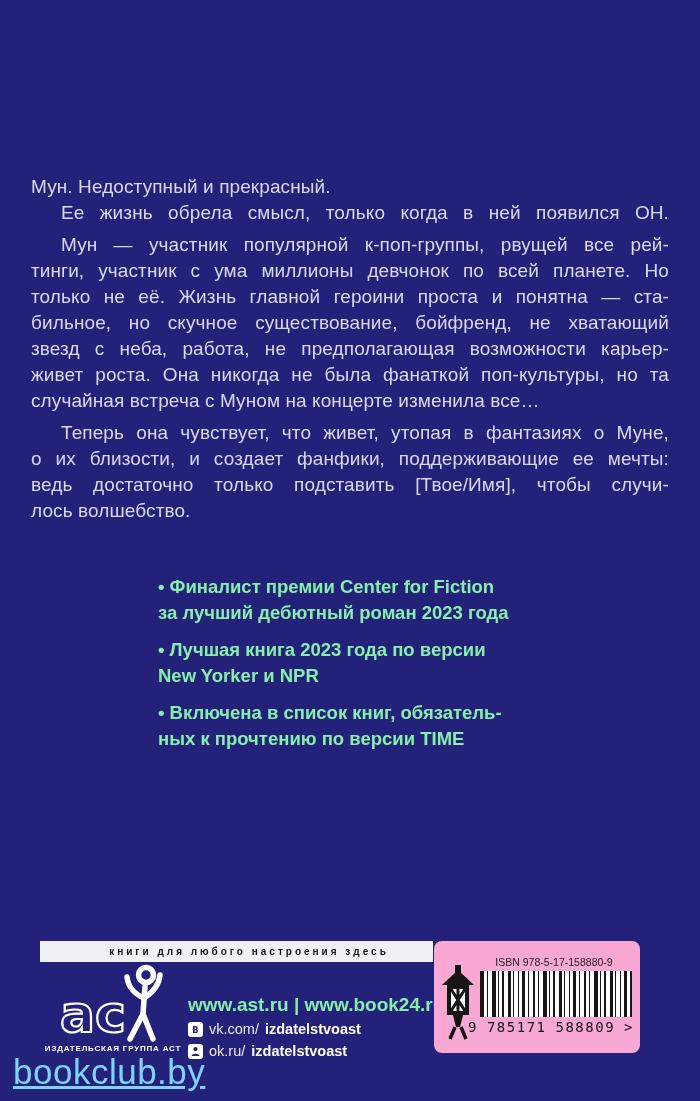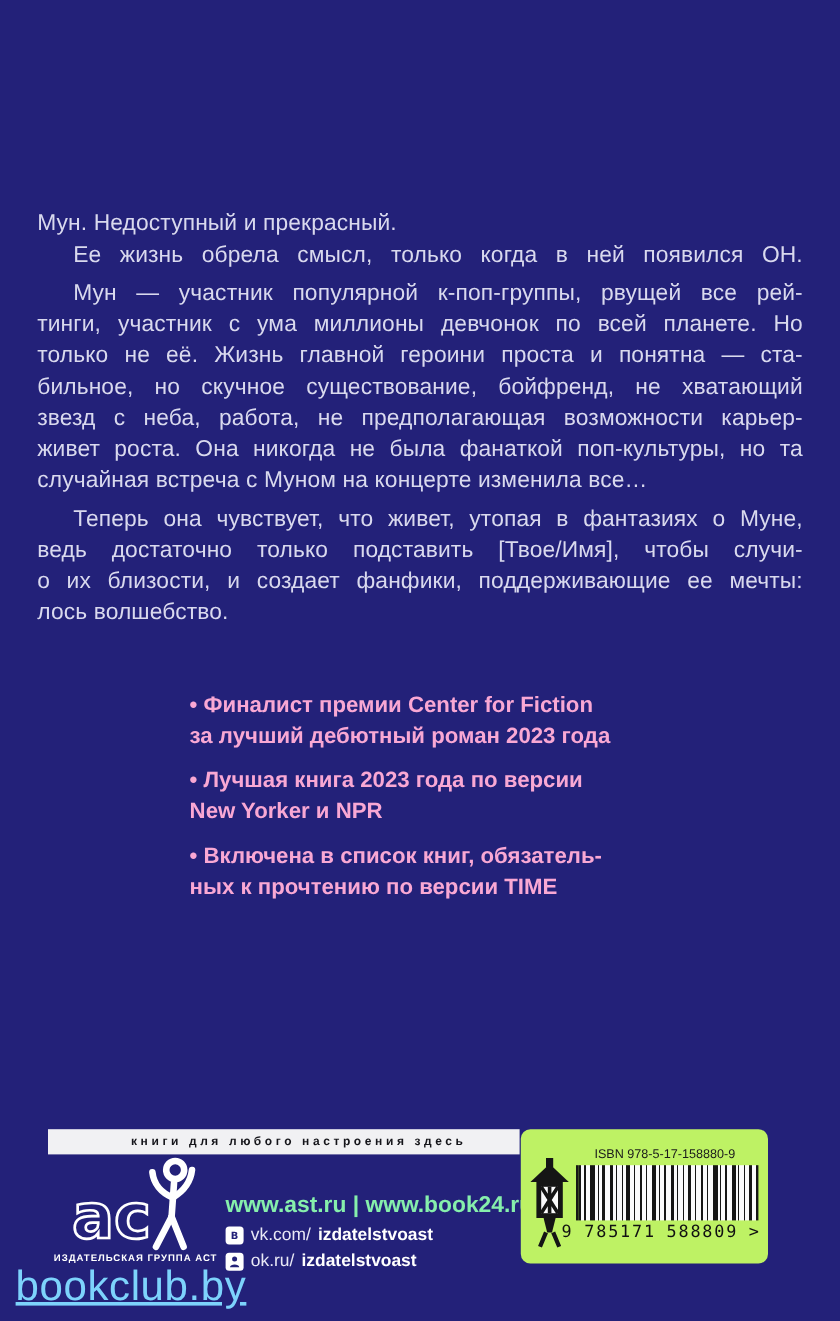--- a/index.html
+++ b/index.html
@@ -34,21 +34,21 @@
   .social{position:absolute;display:flex;align-items:center;gap:6px;
     font-size:14.5px;color:#e9e9f6;white-space:nowrap;}
   .social-vk{left:188px;top:1021px;}
   .social-ok{left:188px;top:1043px;}
   .social b{color:#ffffff;}
   .mini-icon{width:15px;height:15px;background:#ffffff;border-radius:3px;
     display:flex;align-items:center;justify-content:center;flex:0 0 auto;}
 
   
   .barcode-box{position:absolute;left:434px;top:941px;width:206px;height:112px;
-    background:#bef264;border-radius:8px;}
+    background:#f9a8d4;border-radius:8px;}
   .isbn{position:absolute;left:40px;top:15px;width:160px;text-align:center;
     font-size:10.5px;color:#1b1b1b;white-space:nowrap;}
   .lantern{position:absolute;left:6px;top:24px;}
   .bars{position:absolute;left:46px;top:30px;width:148px;height:46px;
     border-left:2px solid #161616;border-right:2px solid #161616;
     background:repeating-linear-gradient(90deg,
       #161616 0 2px,#fbfbfc 2px 5px,
       #161616 5px 6px,#fbfbfc 6px 10px,
       #161616 10px 14px,#fbfbfc 14px 16px,
       #161616 16px 17px,#fbfbfc 17px 20px,
@@ -80,27 +80,27 @@
         <div class="sline ind just">Мун — участник популярной к-поп-группы, рвущей все рей-</div>
         <div class="sline just">тинги, участник с ума миллионы девчонок по всей планете. Но</div>
         <div class="sline just">только не её. Жизнь главной героини проста и понятна — ста-</div>
         <div class="sline just">бильное, но скучное существование, бойфренд, не хватающий</div>
         <div class="sline just">звезд с неба, работа, не предполагающая возможности карьер-</div>
         <div class="sline just">живет роста. Она никогда не была фанаткой поп-культуры, но та</div>
         <div class="sline">случайная встреча с Муном на концерте изменила все…</div>
       </div>
       <div class="para">
         <div class="sline ind just">Теперь она чувствует, что живет, утопая в фантазиях о Муне,</div>
+        <div class="sline just">о их близости, и создает фанфики, поддерживающие ее мечты:</div>
         <div class="sline just">ведь достаточно только подставить [Твое/Имя], чтобы случи-</div>
-        <div class="sline just">о их близости, и создает фанфики, поддерживающие ее мечты:</div>
         <div class="sline">лось волшебство.</div>
       </div>
     </section>
 
-  <section class="awards" style="color: #f9a8d4;">
+  <section class="awards" style="color: #86efac;">
       <div class="award">
         <div class="aline">• Финалист премии Center for Fiction</div>
         <div class="aline">за лучший дебютный роман 2023 года</div>
       </div>
       <div class="award">
         <div class="aline">• Лучшая книга 2023 года по версии</div>
         <div class="aline">New Yorker и NPR</div>
       </div>
       <div class="award">
         <div class="aline">• Включена в список книг, обязатель-</div>

